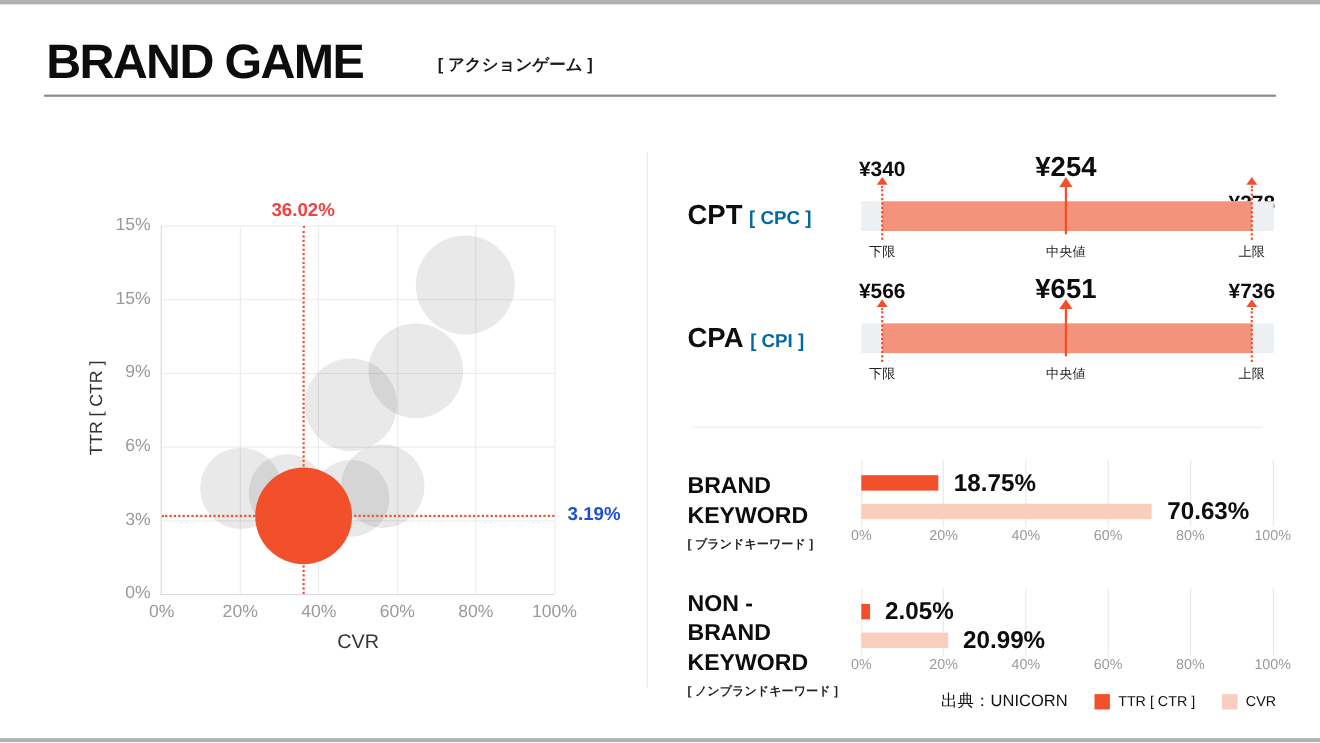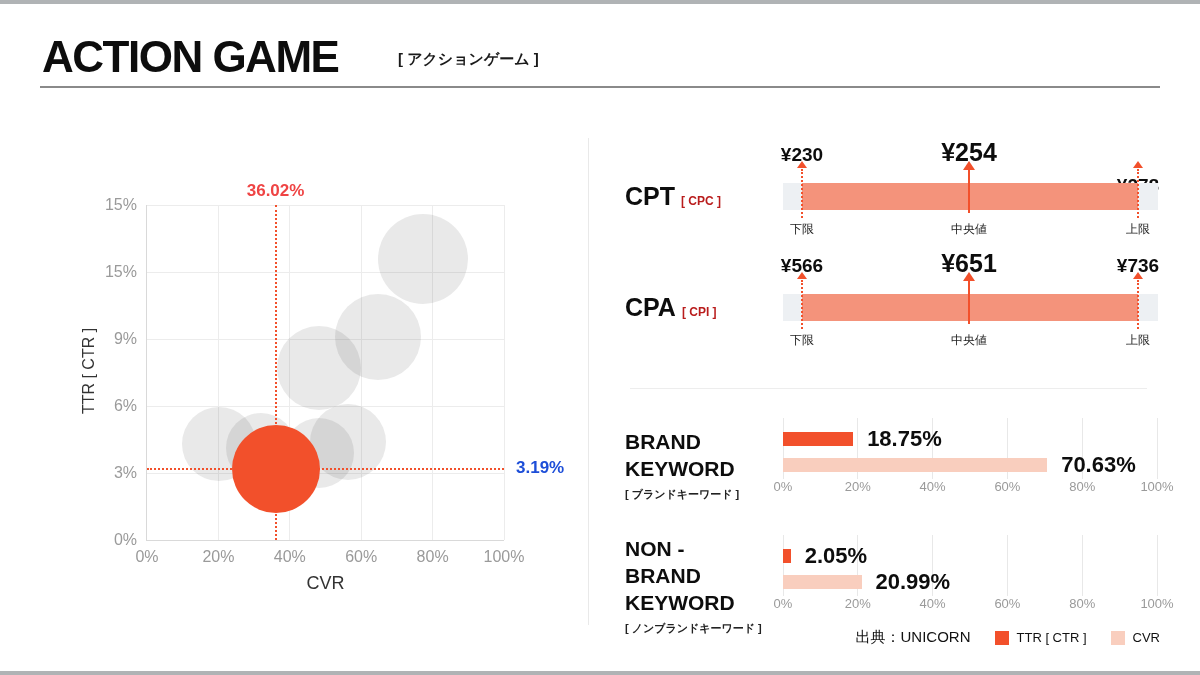--- a/index.html
+++ b/index.html
@@ -28,21 +28,21 @@
   .bubble.gray{background:var(--bubble-gray);}
   .bubble.accent{background:var(--accent);}
   .crossv{position:absolute;top:0;height:335px;width:0;border-left:2px dotted var(--accent);}
   .crossh{position:absolute;left:0;width:357px;height:0;border-top:2px dotted var(--accent);}
   .crossxlabel{position:absolute;top:-24px;width:80px;text-align:center;font-size:17px;font-weight:bold;color:#ef4444;}
   .crossylabel{position:absolute;left:369px;width:70px;font-size:17px;font-weight:bold;color:#1d4ed8;}
   
   .range-row{position:absolute;left:600px;width:585px;height:105px;}
   .range-label{position:absolute;left:25px;top:40px;white-space:nowrap;}
   .range-main{font-size:25px;font-weight:bold;color:#0d0d0d;}
-  .range-sub{font-size:12px;font-weight:bold;color:#b91c1c;margin-left:6px;}
+  .range-sub{font-size:17px;font-weight:bold;color:#0369a1;margin-left:6px;}
   .range-track{position:absolute;left:183px;top:41px;width:375px;height:27px;background:var(--track);}
   .range-fill{position:absolute;left:202px;top:41px;width:336px;height:27px;background:var(--salmon);}
   .rangeval{position:absolute;width:120px;text-align:center;color:#0d0d0d;}
   .rangeval.small{top:2px;font-size:19px;font-weight:bold;}
   .rangeval.big{top:-4px;font-size:25px;font-weight:bold;}
   .dotline{position:absolute;top:27px;height:49px;width:0;border-left:2px dotted var(--accent);}
   .tri{position:absolute;top:19px;width:0;height:0;border-left:5px solid transparent;border-right:5px solid transparent;border-bottom:7px solid var(--accent);}
   .medline{position:absolute;left:368px;top:28px;width:2px;height:43px;background:var(--accent);}
   .medarrow{position:absolute;left:363px;top:19px;width:0;height:0;border-left:6px solid transparent;border-right:6px solid transparent;border-bottom:9px solid var(--accent);}
   .rangecap{position:absolute;top:79px;width:120px;text-align:center;font-size:12px;color:#222;}
@@ -65,21 +65,21 @@
   .sq{display:inline-block;width:14px;height:14px;}
 </style>
 </head>
 <body>
 
 <div id="stage">
 
   <div class="edgebar" style="top:0;"></div>
   <div class="edgebar" style="top:671px;"></div>
 
-  <div class="page-title">ACTION GAME</div>
+  <div class="page-title">BRAND GAME</div>
   <div class="page-subtitle">[ アクションゲーム ]</div>
   <div class="header-rule"></div>
 
   <div class="vdivider"></div>
   <div class="hdivider"></div>
 
   <div class="plot" id="bubble-plot">
     <div class="xaxis-title">CVR</div>
     <div class="yaxis-title">TTR [ CTR ]</div>
   <div class="xtick" style="left: -25px;">0%</div>
@@ -115,21 +115,21 @@
       <div class="crossh" style="top: 262.757px;"></div>
       <div class="bubble accent" style="left: 84.5914px; top: 219.757px; width: 88px; height: 88px;"></div>
       <div class="crossxlabel" style="left: 88.5914px;">36.02%</div>
       <div class="crossylabel" style="top: 252.757px;">3.19%</div>
     </div>
 
   <div class="range-row" style="top:142px;">
     <div class="range-label">
       <span class="range-main">CPT</span><span class="range-sub">[ CPC ]</span>
     </div>
-    <div class="rangeval small" style="left:142px;">¥230</div>
+    <div class="rangeval small" style="left:142px;">¥340</div>
     <div class="rangeval big" style="left:309px;">¥254</div>
     <div class="rangeval small" style="left:478px;margin-top:31px;">¥278</div>
     <div class="range-track"></div>
     <div class="range-fill"></div>
     <div class="tri" style="left:197px;"></div>
     <div class="tri" style="left:533px;"></div>
     <div class="dotline" style="left:201px;"></div>
     <div class="dotline" style="left:537px;"></div>
     <div class="medarrow"></div>
     <div class="medline"></div>

